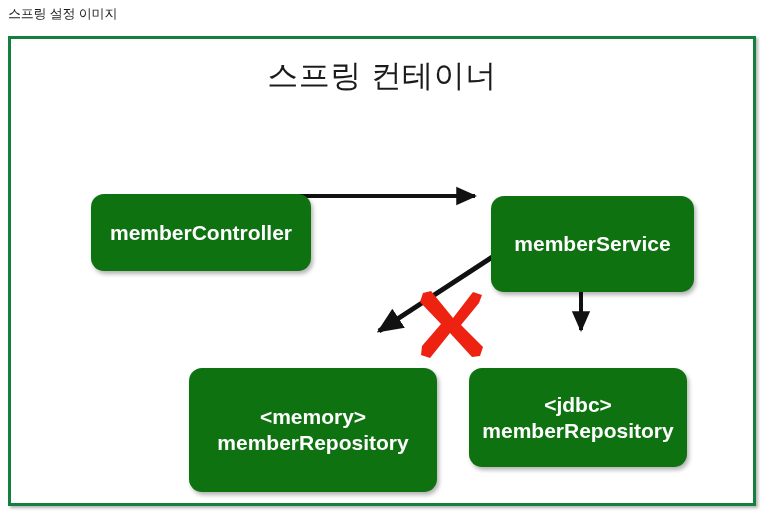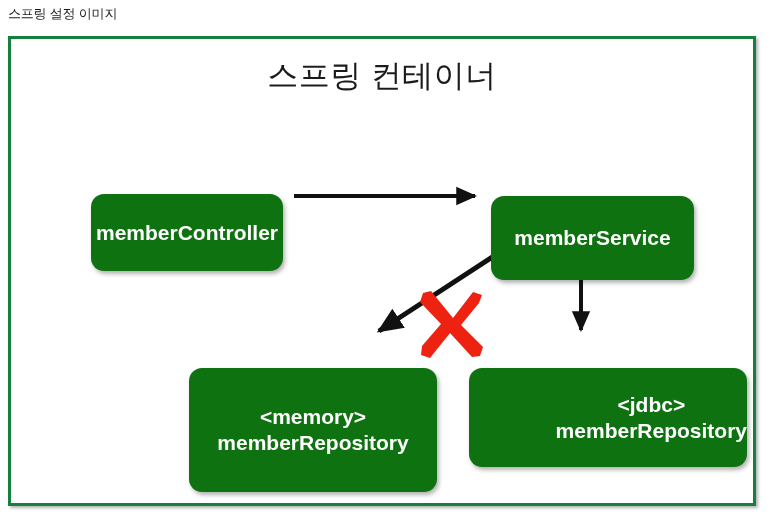--- a/index.html
+++ b/index.html
@@ -65,24 +65,24 @@
     text-align: center;
     color: #ffffff;
     font-weight: bold;
     font-size: 21px;
     line-height: 1.22;
     box-shadow: 2px 3px 4px rgba(0,0,0,0.30);
     user-select: none;
   }
   .bean .line { display: block; white-space: nowrap; }
 
-  #bean-controller { left: 80px;  top: 155px; width: 192px; height: 77px; }
-  #bean-service    { left: 480px; top: 157px; width: 203px; height: 84px; }
+  #bean-controller { left: 80px;  top: 155px; width: 220px; height: 77px; }
+  #bean-service    { left: 480px; top: 157px; width: 203px; height: 96px; }
   #bean-memory     { left: 178px; top: 329px; width: 248px; height: 124px; }
-  #bean-jdbc       { left: 458px; top: 329px; width: 278px; height: 99px; justify-content: flex-end; }
+  #bean-jdbc       { left: 458px; top: 329px; width: 218px; height: 99px; }
 
   
   .edges {
     position: absolute;
     left: 0;
     top: 0;
     width: 748px;
     height: 470px;
     pointer-events: none;
     overflow: visible;

